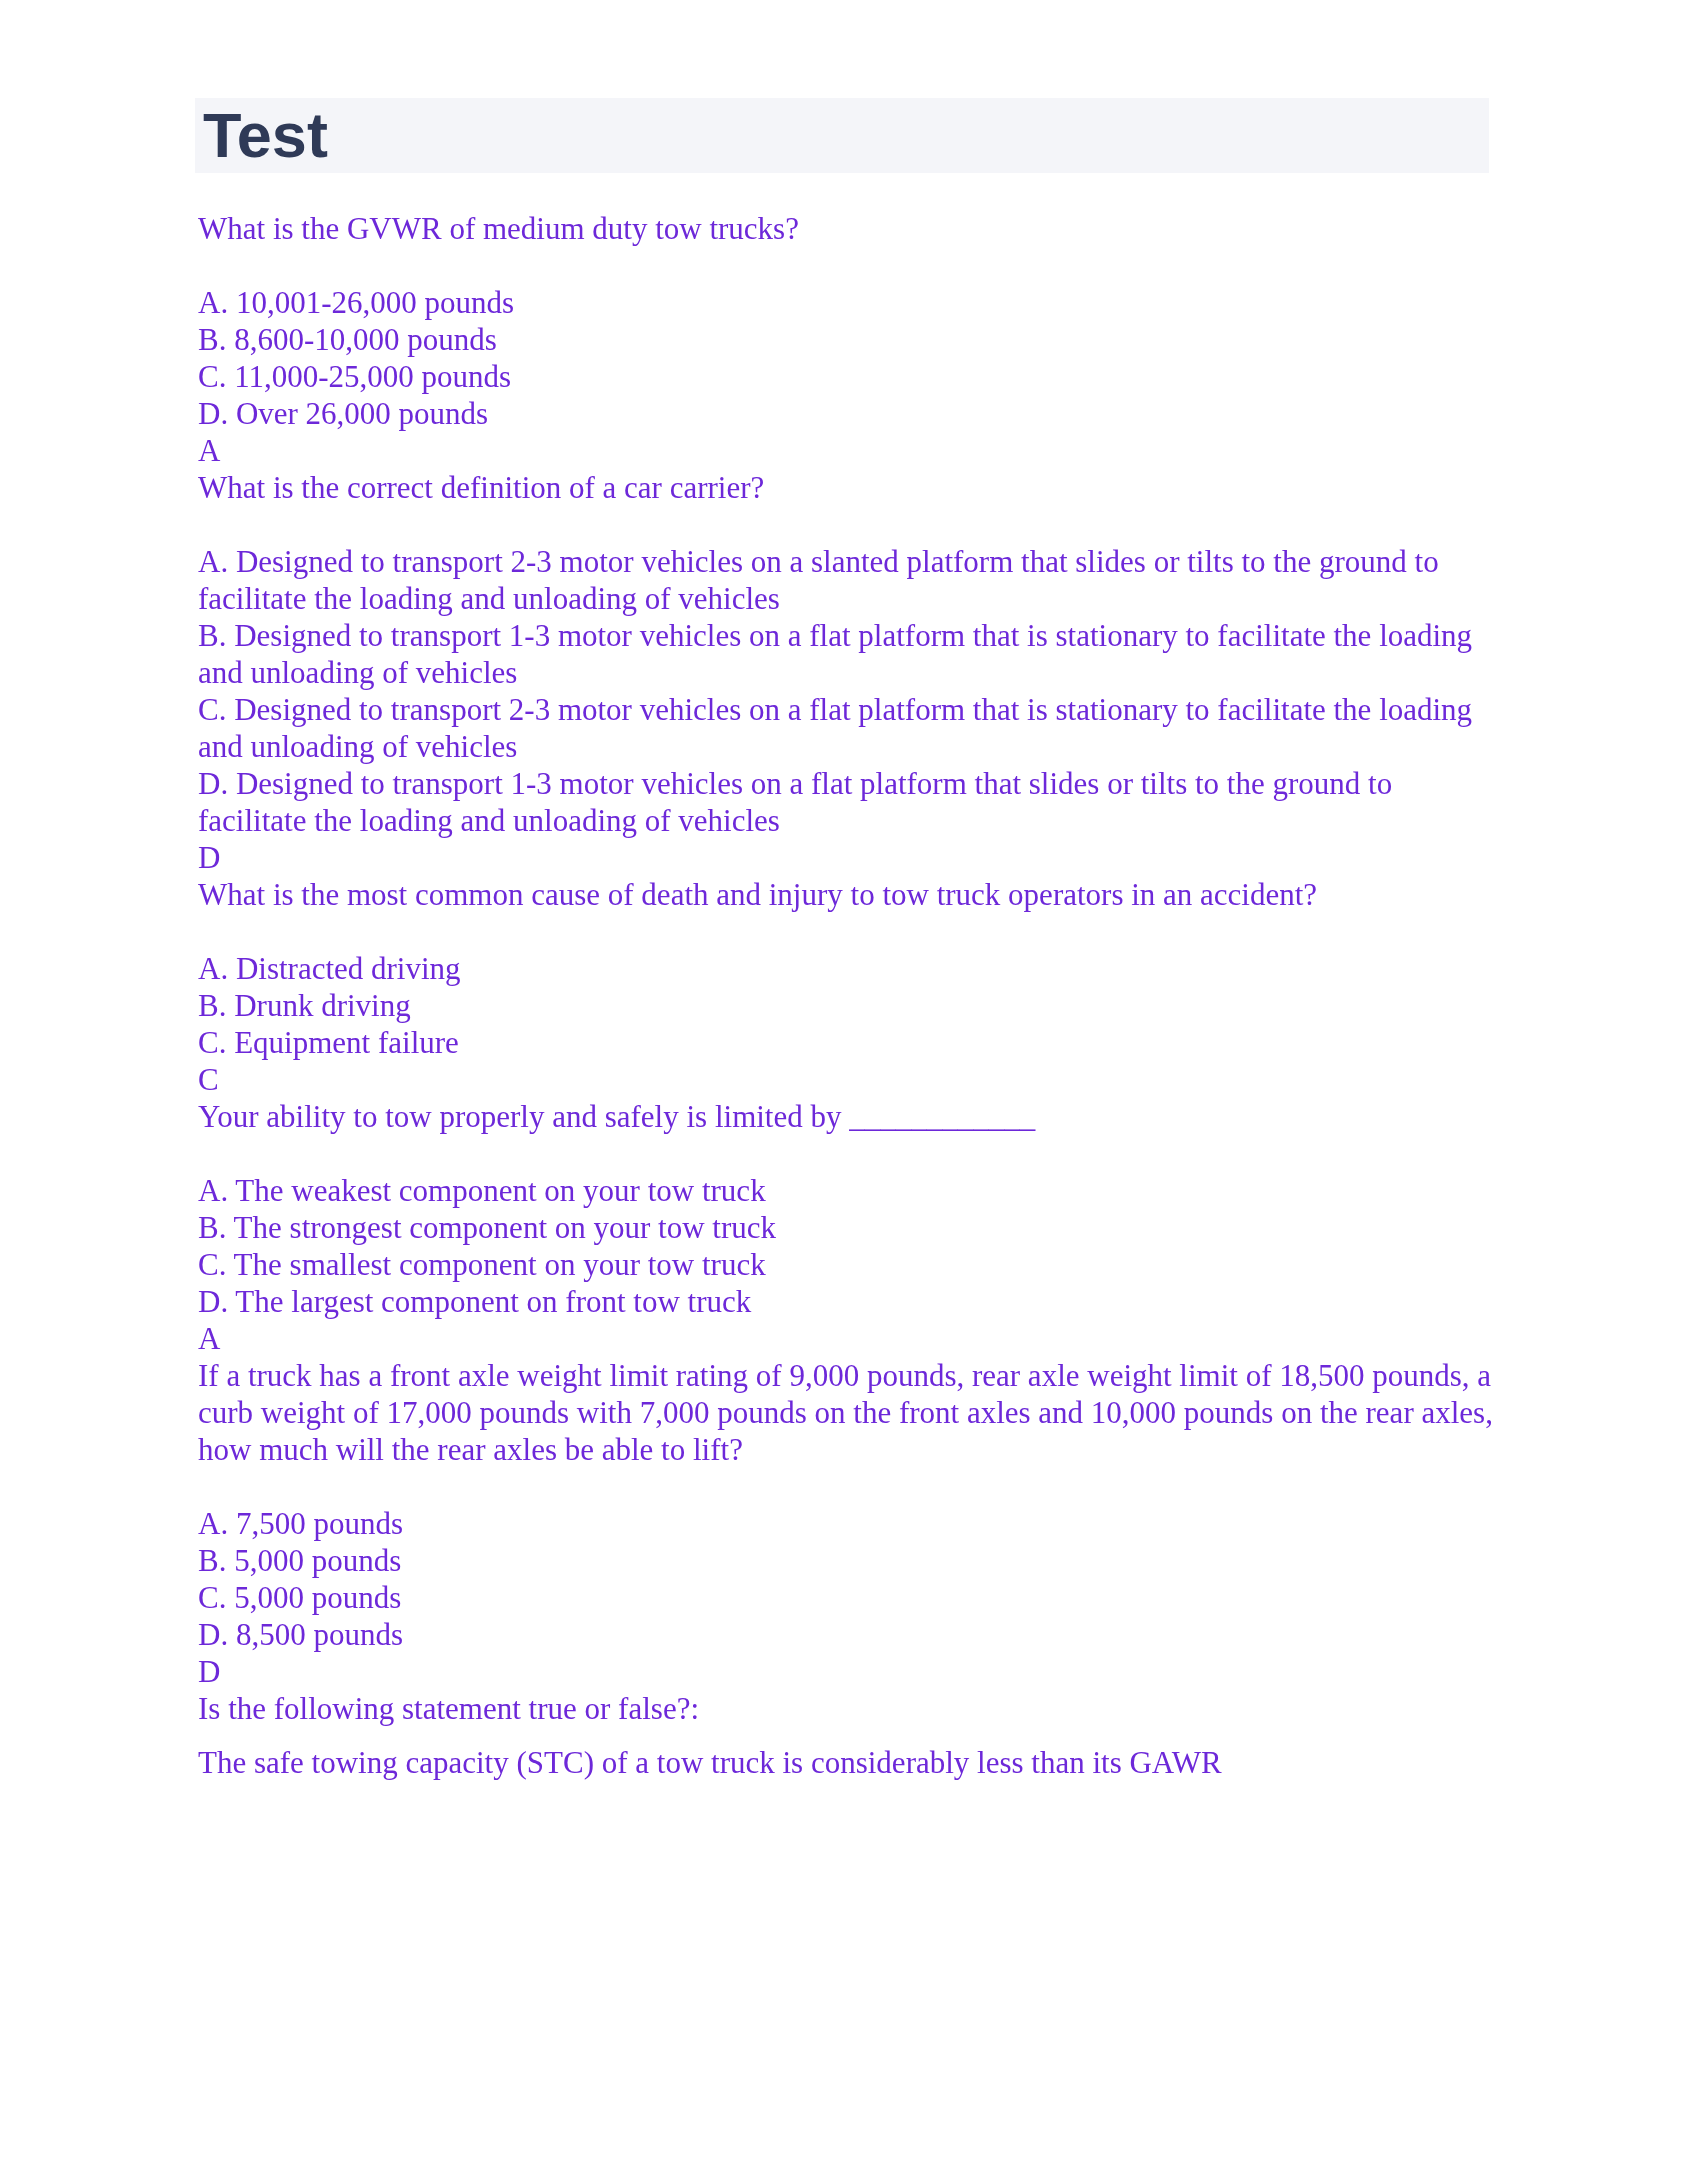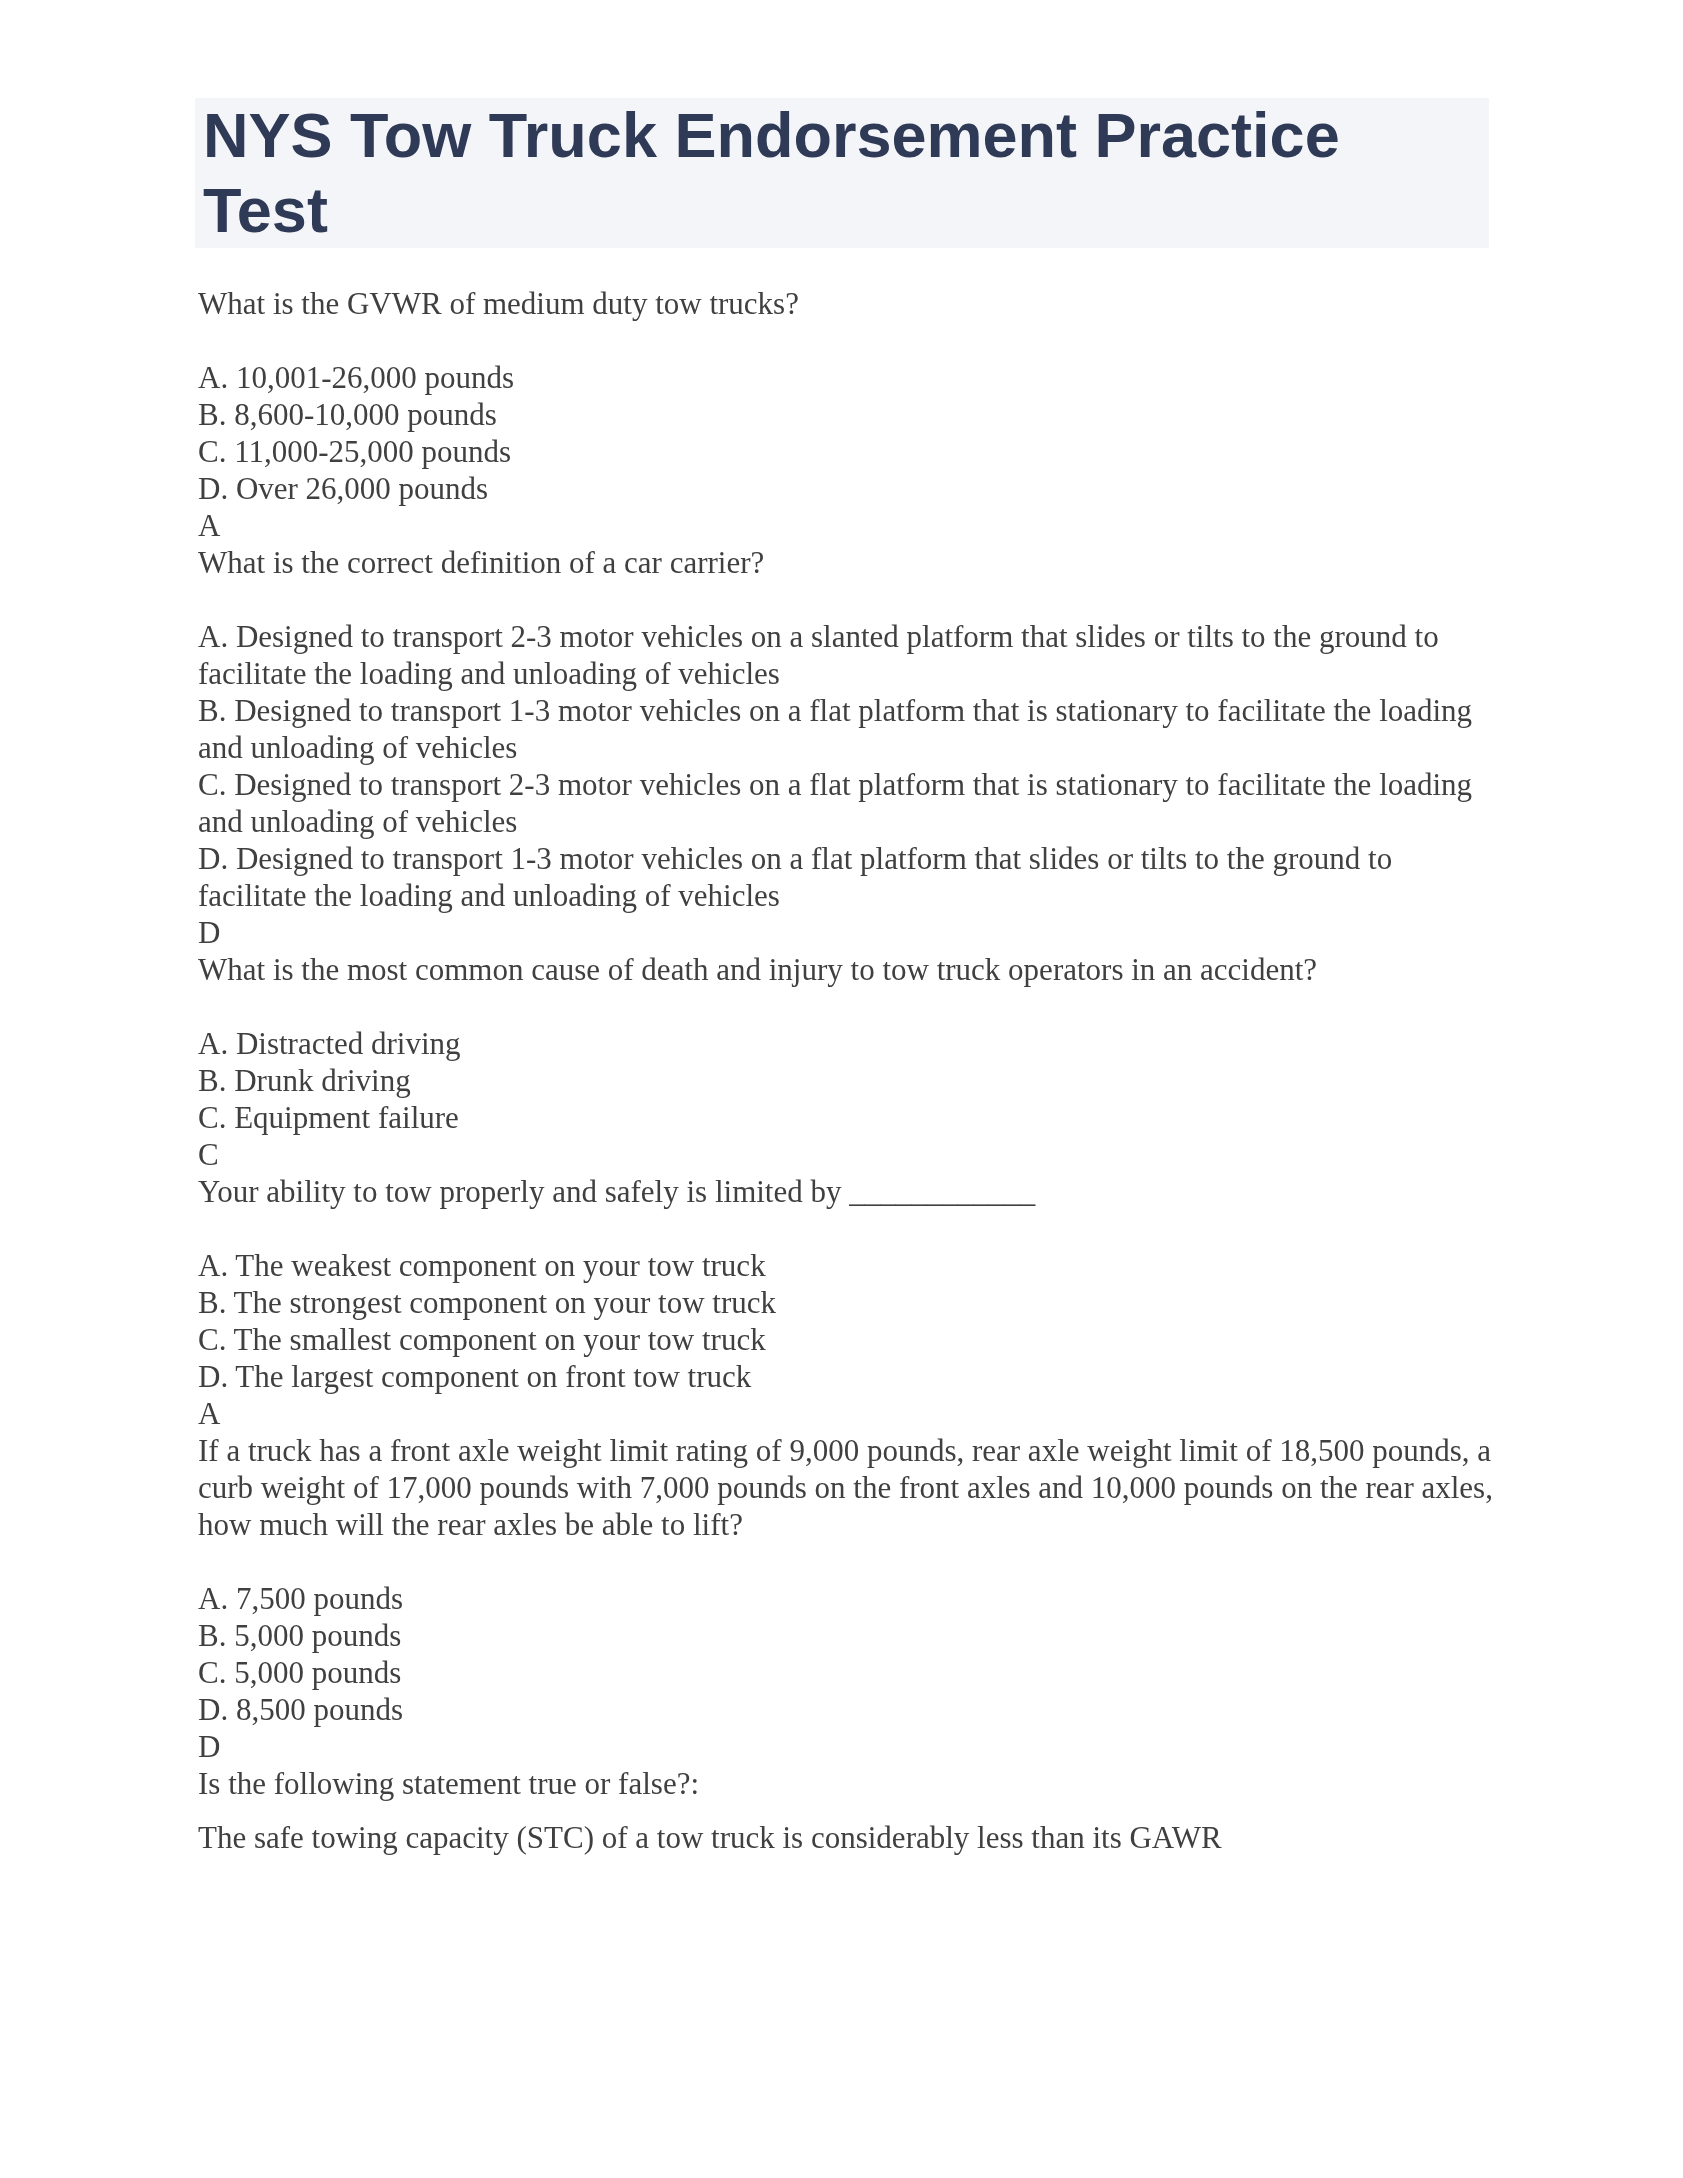--- a/index.html
+++ b/index.html
@@ -41,25 +41,24 @@
   .q-text { margin: 0 0 37px 0; }
   .q-text.no-gap { margin-bottom: 17px; }
   .opt, .ans, .stmt { margin: 0; }
 </style>
 </head>
 <body style="background: rgb(255, 255, 255);">
 
 <div class="doc">
 
   <h1 class="doc-title" style="background: rgb(244, 245, 249); color: rgb(47, 58, 87);">
-    <span class="t-line">NYS Tow Truck Endorsement Practice</span>
     <span class="t-line">Test</span>
   </h1>
 
-  <div class="content" style="color: #404040;">
+  <div class="content" style="color: #6d28d9;">
 
     <div class="q">
       <div class="q-text">What is the GVWR of medium duty tow trucks?</div>
       <div class="opt">A. 10,001-26,000 pounds</div>
       <div class="opt">B. 8,600-10,000 pounds</div>
       <div class="opt">C. 11,000-25,000 pounds</div>
       <div class="opt">D. Over 26,000 pounds</div>
       <div class="ans">A</div>
     </div>
 

